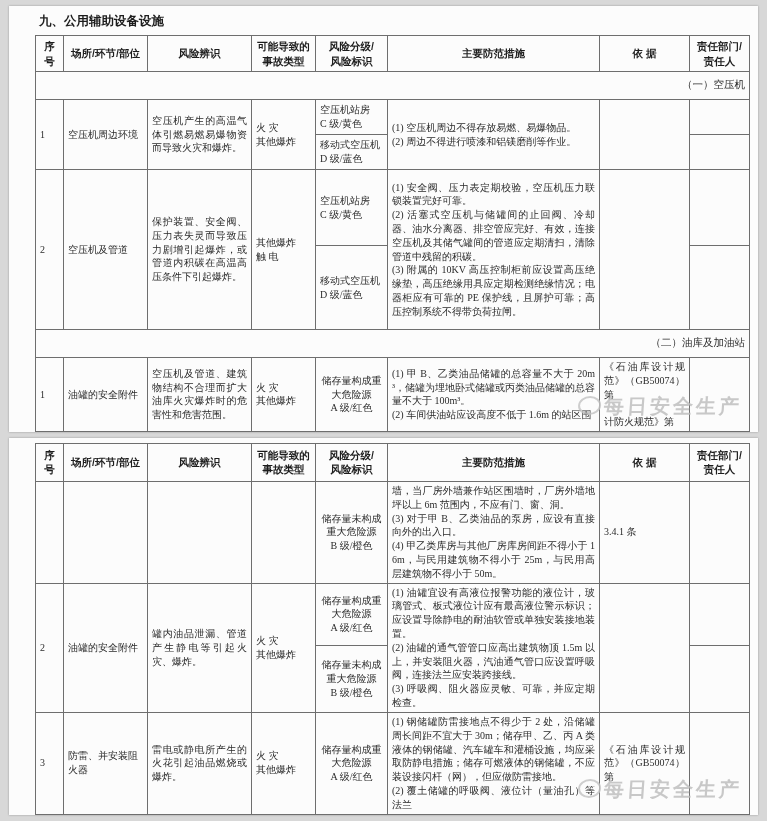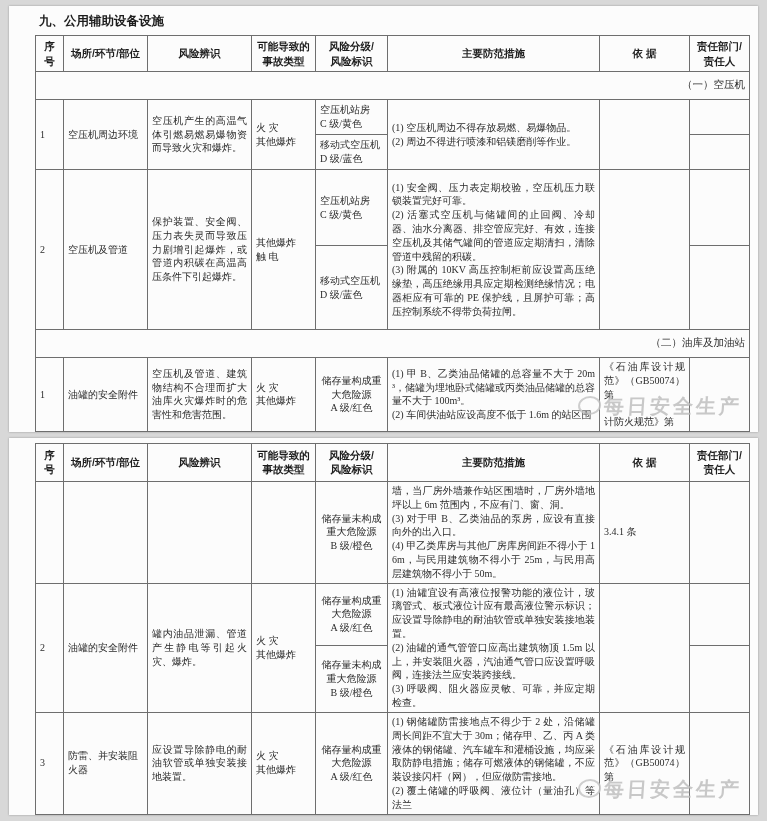--- a/index.html
+++ b/index.html
@@ -260,21 +260,21 @@
       </tr>
       <tr class="h-rBb">
         <td class="gl">储存量未构成重大危险源
 B 级/橙色</td>
         <td></td>
       </tr>
 
       <tr class="h-rC">
         <td class="c">3</td>
         <td class="c">防雷、并安装阻火器</td>
-        <td class="j">应设置导除静电的耐油软管或单独安装接地装置。</td>
+        <td class="j">雷电或静电所产生的火花引起油品燃烧或爆炸。</td>
         <td class="c">火 灾
 其他爆炸</td>
         <td class="gl">储存量构成重大危险源
 A 级/红色</td>
         <td class="j">(1) 钢储罐防雷接地点不得少于 2 处，沿储罐周长间距不宜大于 30m；储存甲、乙、丙 A 类液体的钢储罐、汽车罐车和灌桶设施，均应采取防静电措施；储存可燃液体的钢储罐，不应装设接闪杆（网），但应做防雷接地。
 (2) 覆土储罐的呼吸阀、液位计（量油孔）等法兰</td>
         <td class="j">《石油库设计规范》（GB50074）第</td>
         <td></td>
       </tr>
     </tbody>

